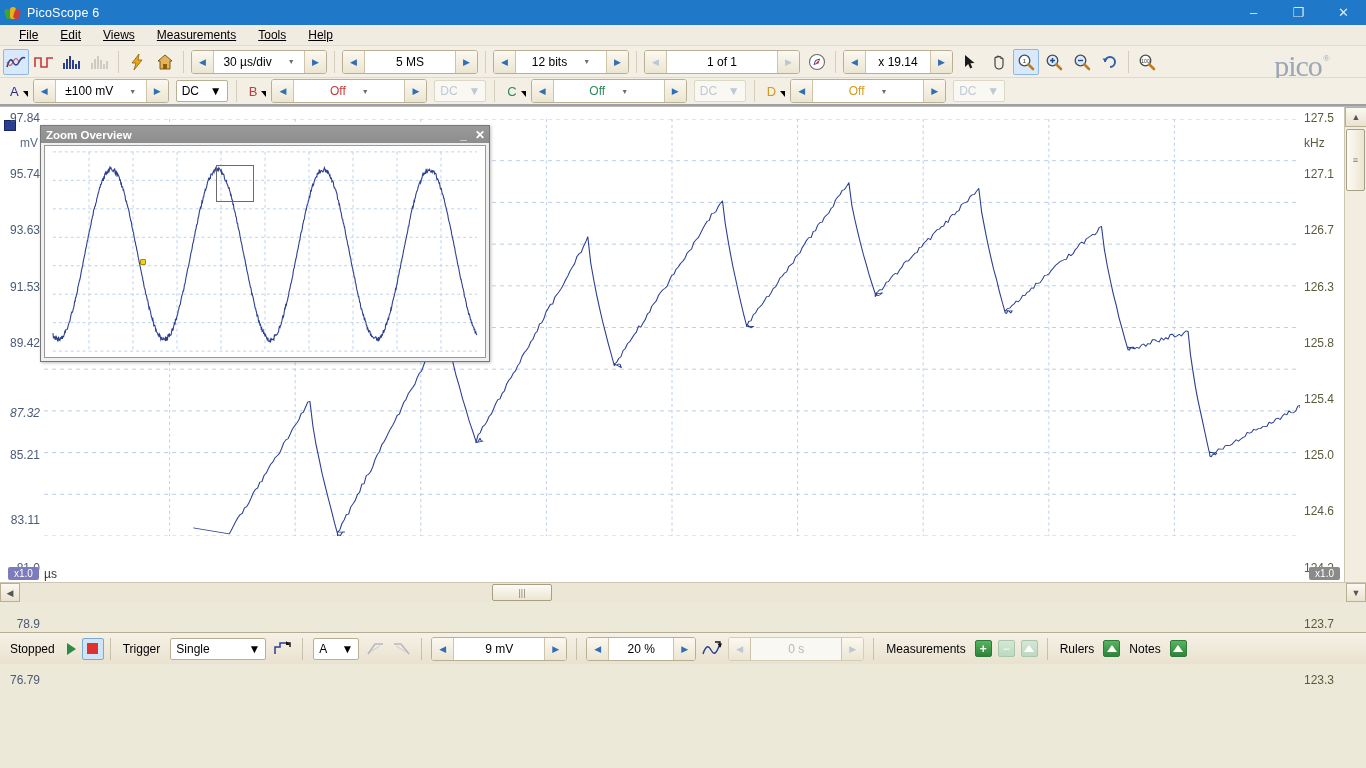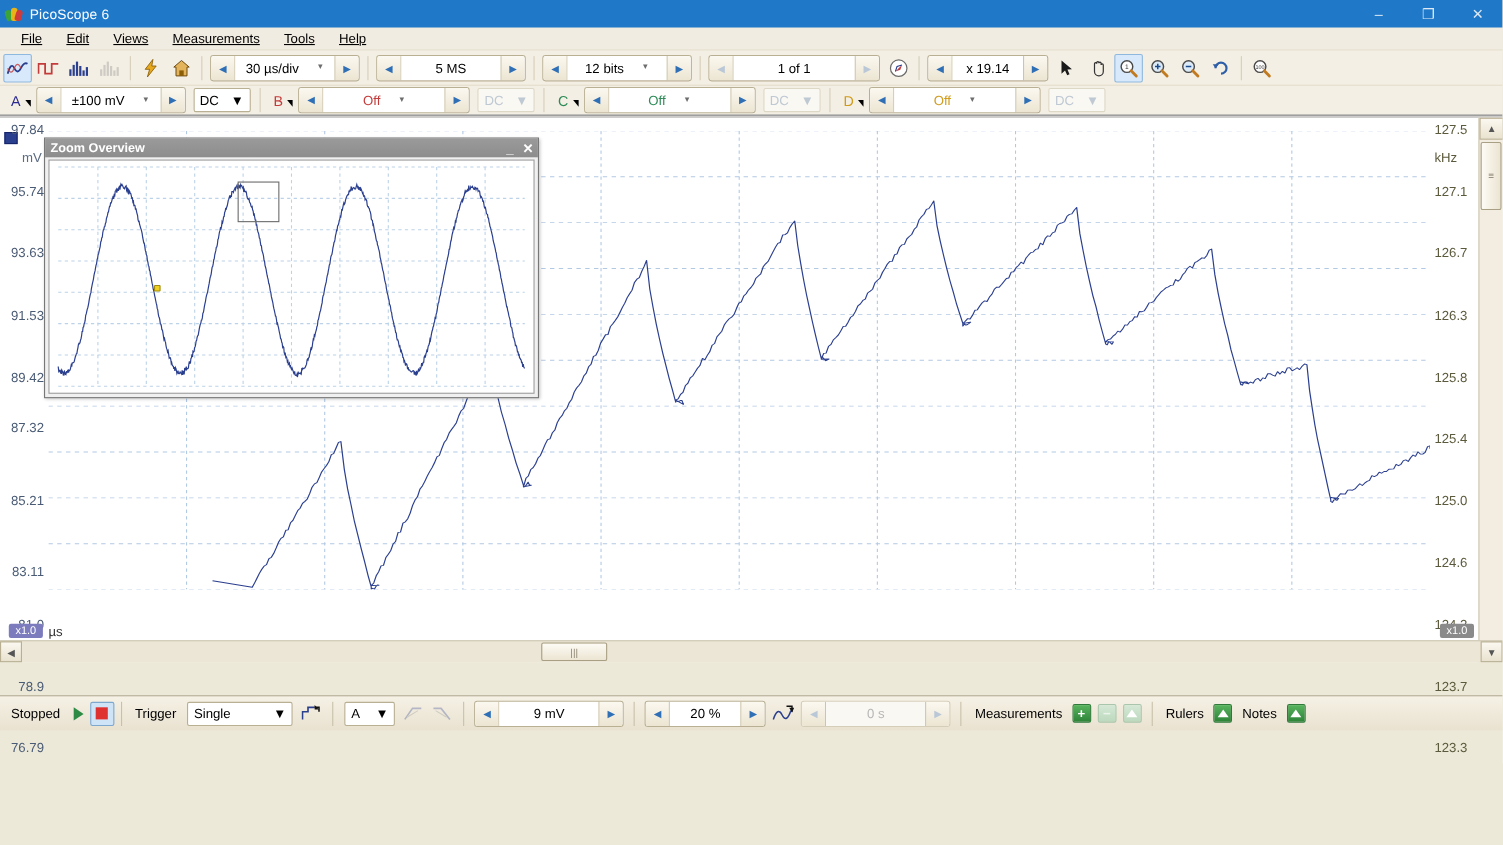--- a/index.html
+++ b/index.html
@@ -401,20 +401,32 @@
     </div>
     <div class="tb-sep"></div>
     <div class="tbtn">
       <svg width="18" height="18" viewBox="0 0 18 18">
           <circle cx="7.5" cy="7.5" r="5.3" fill="#fdfdfd" stroke="#4a4a4a" stroke-width="1.3"></circle>
           <path d="M11.3 11.3 L16 16" stroke="#c27a20" stroke-width="2.6" stroke-linecap="round"></path>
           <text x="7.5" y="9.8" font-size="5" text-anchor="middle" fill="#333">100</text>
         </svg>
     </div>
 
+    <div class="pico-logo">
+      <div class="pico-word">
+        <span>pico</span><sup>®</sup>
+      </div>
+      <svg class="pico-swoosh" viewBox="0 0 96 16">
+        <path d="M0 13 Q30 1 95 3" stroke="#b7c2cd" fill="none" stroke-width="1"></path>
+        <path d="M4 14 Q34 3 95 6" stroke="#c2ccd6" fill="none" stroke-width="1"></path>
+        <path d="M8 15 Q38 5 95 9" stroke="#ccd4dc" fill="none" stroke-width="1"></path>
+        <path d="M14 16 Q44 8 95 12" stroke="#d6dce3" fill="none" stroke-width="1"></path>
+      </svg>
+      <div class="pico-tech">Technology</div>
+    </div>
   </div>
 
   <div class="toolbar toolbar2">
 
     <div class="chlabel ch-a">A</div>
     <div class="spin">
       <div class="arr">◀</div>
       <div class="fld wide">
         <span>±100 mV</span>
         <span class="caret">▼</span>
@@ -476,21 +488,21 @@
 
     <div class="axis-left">
       <div class="ch-marker-left" style="top:13px"></div>
       <div class="unit-l" style="top:29px">mV</div>
 
     <div class="tick-l" style="top: 4px;">97.84</div>
         <div class="tick-l" style="top: 60.2px;">95.74</div>
         <div class="tick-l" style="top: 116.4px;">93.63</div>
         <div class="tick-l" style="top: 172.6px;">91.53</div>
         <div class="tick-l" style="top: 228.8px;">89.42</div>
-        <div class="tick-l" style="top: 275px;">87.32</div>
+        <div class="tick-l" style="top: 299px; font-style: italic;">87.32</div>
         <div class="tick-l" style="top: 341.2px;">85.21</div>
         <div class="tick-l" style="top: 406px; margin-left: 18px;">83.11</div>
         <div class="tick-l" style="top: 453.6px;">81.0</div>
         <div class="tick-l" style="top: 509.8px;">78.9</div>
         <div class="tick-l" style="top: 566px;">76.79</div>
       </div>
 
     <div class="axis-right">
       <div class="unit-r" style="top:29px">kHz</div>
 

